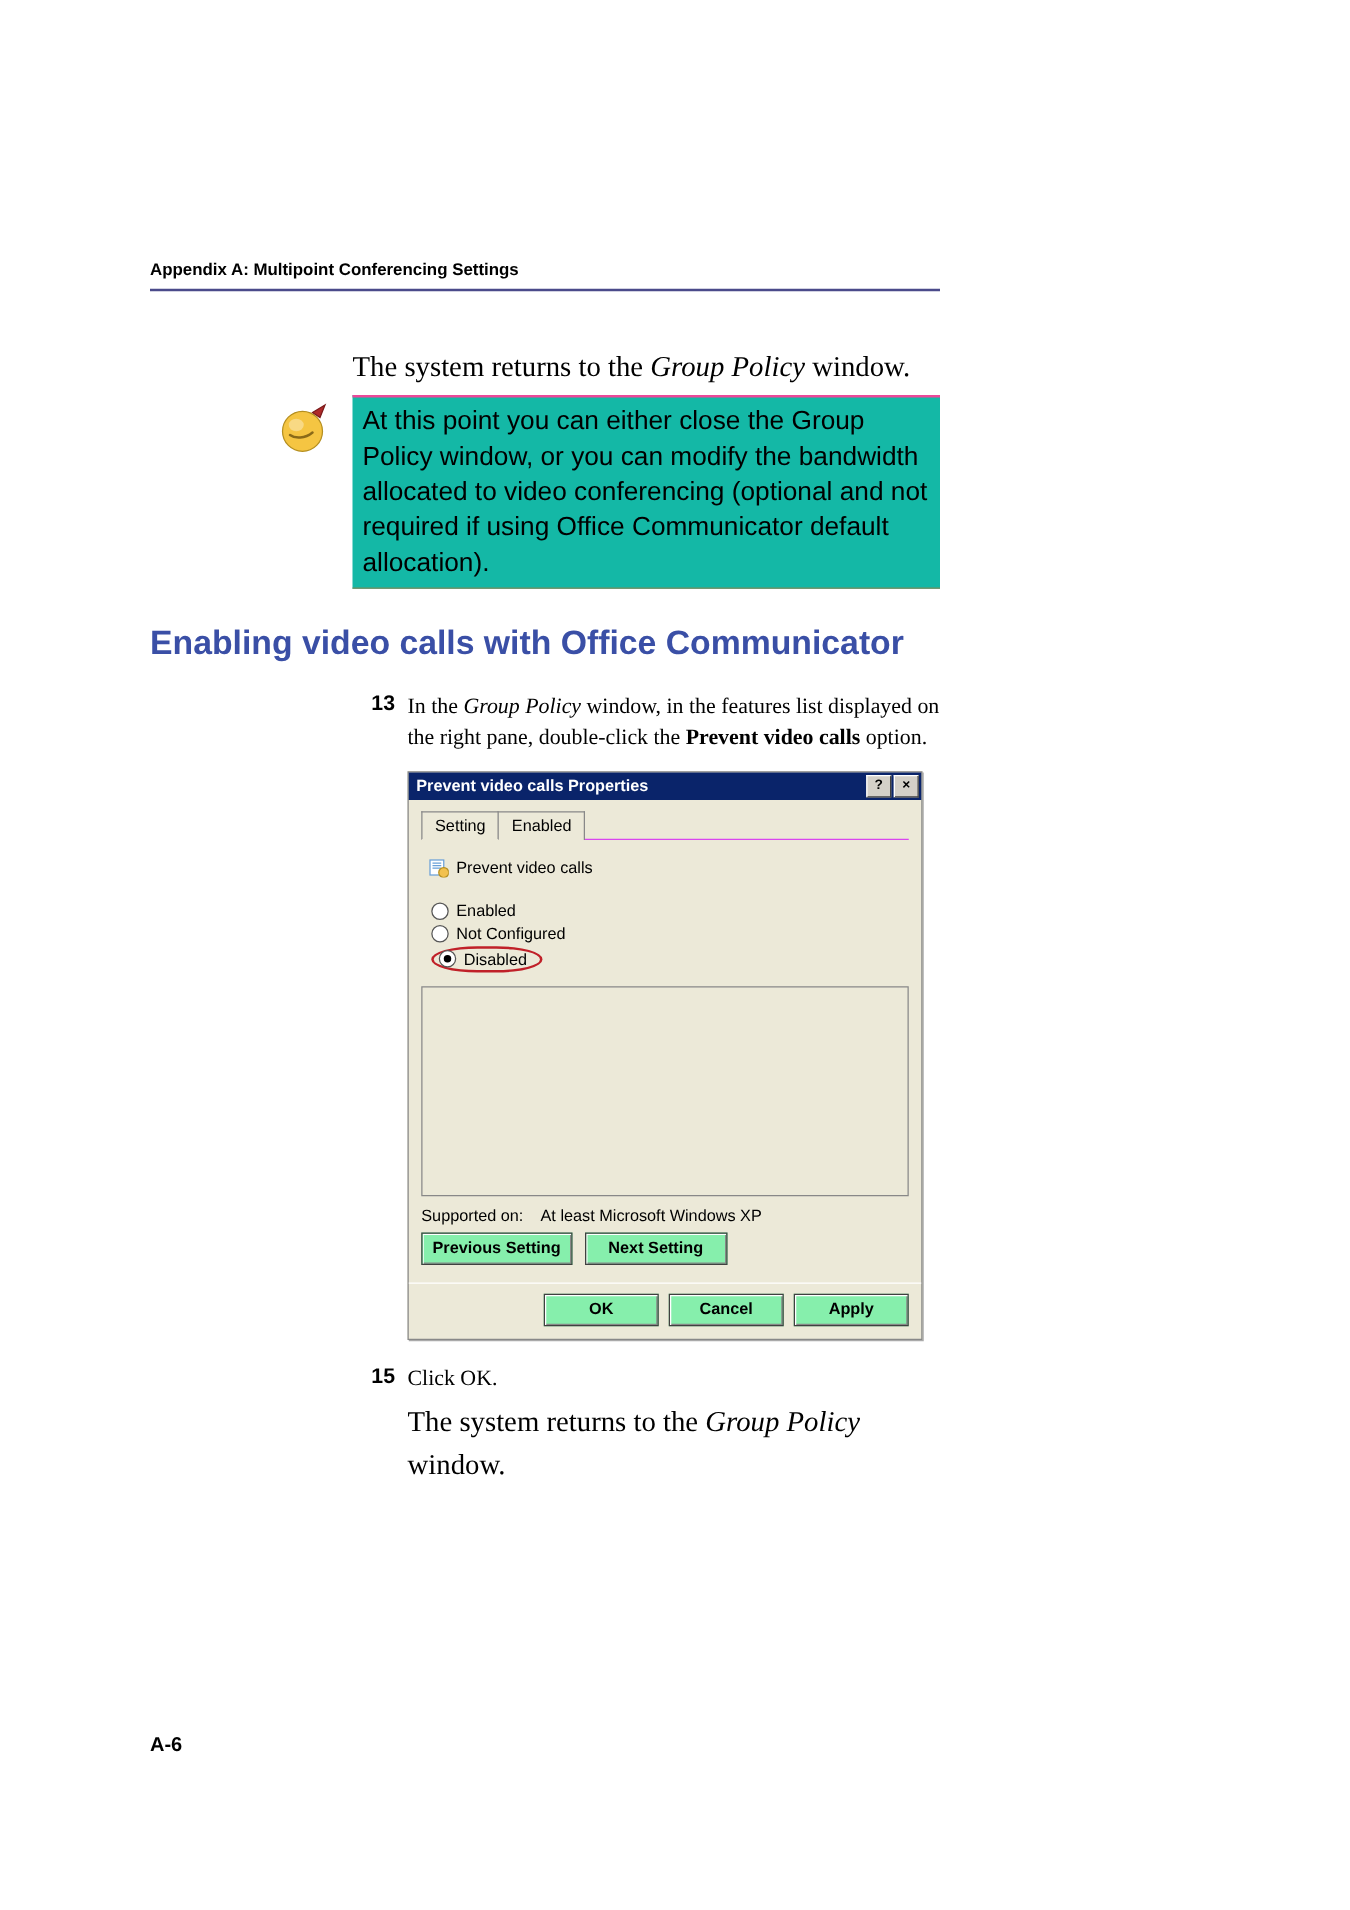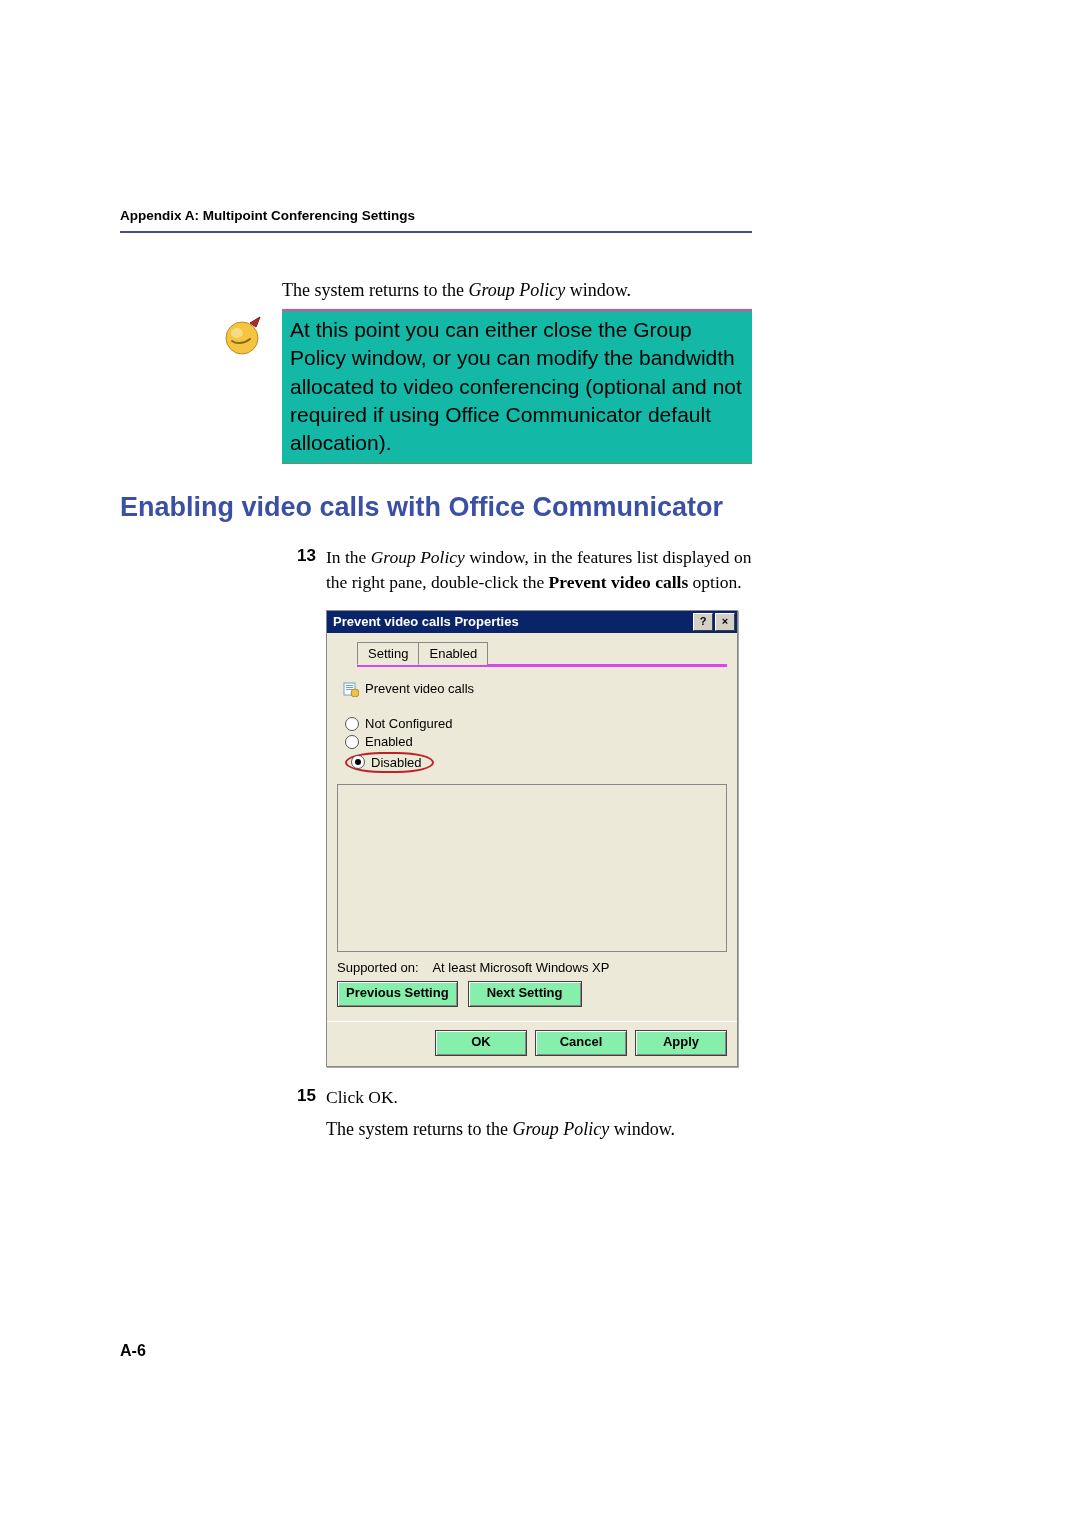--- a/index.html
+++ b/index.html
@@ -21,21 +21,21 @@
     font-weight: bold;
     color: #000;
     padding-bottom: 8px;
     border-bottom: 2px solid #4a4a8a;
     margin-bottom: 44px;
   }
   .body-col {
     margin-left: 162px; 
   }
   .para {
-    font-size: 18px;
+    font-size: 23px;
     line-height: 1.45;
     font-family: "Palatino Linotype", Palatino, Georgia, serif;
     margin: 0 0 6px 0;
   }
   .italic { font-style: italic; }
   .bold { font-weight: bold; }
 
   .note-row {
     display: flex;
     align-items: flex-start;
@@ -130,23 +130,22 @@
     text-align: center;
     color: #000;
     font-family: Arial, sans-serif;
     font-weight: bold;
   }
   .dialog-body {
     padding: 8px 10px 10px 10px;
   }
   .tabs {
     display: flex;
-    border-bottom: 3px solid #d946ef;
+    border-bottom: 1px solid #d946ef;
     margin-bottom: 14px;
-    margin-left: 20px;
   }
   .tab {
     padding: 3px 10px 3px 10px;
     font-size: 13px;
     border: 1px solid #888;
     border-bottom: none;
     background: #ece9d8;
     position: relative;
     top: 1px;
     margin-right: -1px;
@@ -305,25 +304,25 @@
                 <rect x="3" y="8" width="7" height="1" fill="#6aa0d8"></rect>
                 <circle cx="12" cy="12" r="4" fill="#f2c14e" stroke="#b58f20"></circle>
               </svg>
             </span>
             <span>Prevent video calls</span>
           </div>
 
           <div class="radio-group">
             <div class="radio-row">
               <span class="radio"></span>
-              <span>Not Configured</span>
+              <span>Enabled</span>
             </div>
             <div class="radio-row">
               <span class="radio"></span>
-              <span>Enabled</span>
+              <span>Not Configured</span>
             </div>
             <div>
               <span class="highlight-oval">
                 <span class="radio checked"></span>
                 <span>Disabled</span>
               </span>
             </div>
           </div>
 
           <div class="grey-panel"></div>

